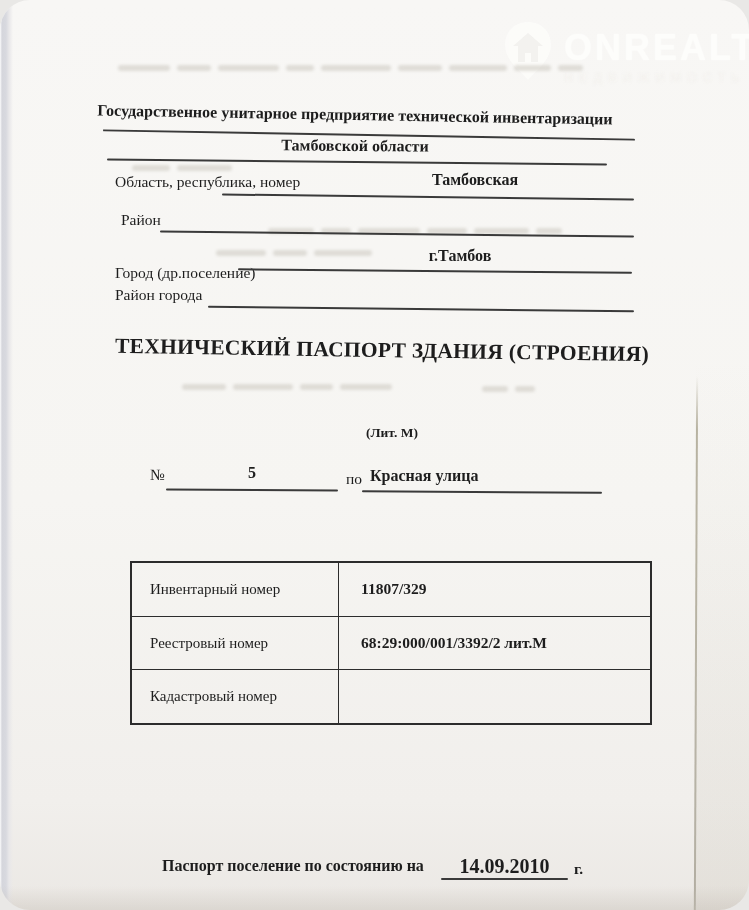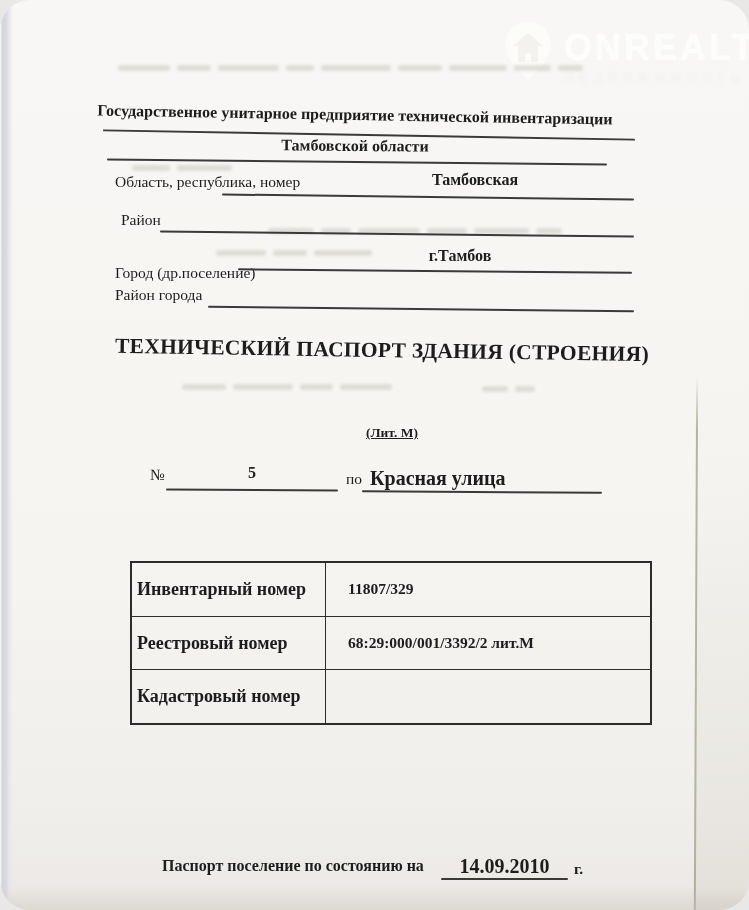--- a/index.html
+++ b/index.html
@@ -36,21 +36,21 @@
   .lbl{font-size:15.5px;}
   .val{font-size:16px;font-weight:bold;text-align:center;}
   .hdr{font-size:16px;font-weight:bold;}
   .title{font-size:21.5px;font-weight:bold;letter-spacing:.3px;}
   
   .tbl{left:130px;top:561px;width:518px;height:160px;border:2px solid #2c2c2c;
     display:flex;flex-direction:column;}
   .trow{flex:1;display:flex;border-bottom:1.6px solid #2c2c2c;}
   .trow:last-child{border-bottom:none;}
   .tcell-l{width:188px;border-right:1.6px solid #2c2c2c;display:flex;align-items:center;
-    padding-left:5px;font-weight:bold;font-size:18px;}
+    padding-left:18px;font-weight:normal;font-size:15px;}
   .tcell-v{flex:1;display:flex;align-items:center;padding-left:22px;
     font-weight:bold;font-size:15.5px;}
 </style>
 </head>
 <body>
 
 <div class="page">
 
   <div class="abs scan-edge"></div>
   <div class="abs right-shade"></div>
@@ -103,27 +103,27 @@
   <div class="abs lbl" style="left:115px;top:248px;margin-top:16px;">Город (др.поселение)</div>
   <div class="abs val" style="left:320px;top:247px;width:280px;">г.Тамбов</div>
   <div class="abs rule" style="left:238px;top:270px;width:394px;transform:rotate(.5deg);"></div>
 
   <div class="abs lbl" style="left:115px;top:286px;">Район города</div>
   <div class="abs val" style="left:330px;top:284px;width:290px;"></div>
   <div class="abs rule" style="left:208px;top:308px;width:426px;transform:rotate(.6deg);"></div>
 
   <div class="abs title ctr" style="left:47px;top:338px;width:670px;transform:rotate(.9deg);">ТЕХНИЧЕСКИЙ ПАСПОРТ ЗДАНИЯ (СТРОЕНИЯ)</div>
 
-  <div class="abs b ctr" style="left:112px;top:425px;width:560px;font-size:13.5px;text-decoration:underline;">(Лит. М)</div>
+  <div class="abs b ctr" style="left:112px;top:425px;width:560px;font-size:13.5px;">(Лит. М)</div>
 
   <div class="abs lbl" style="left:150px;top:466px;">№</div>
   <div class="abs val" style="left:166px;top:464px;width:172px;">5</div>
   <div class="abs rule" style="left:166px;top:489px;width:172px;transform:rotate(.3deg);"></div>
   <div class="abs lbl" style="left:346px;top:470px;">по</div>
-  <div class="abs b" style="left:370px;top:467px;font-size:20px;">Красная улица</div>
+  <div class="abs b" style="left:370px;top:467px;font-size:16px;">Красная улица</div>
   <div class="abs rule" style="left:362px;top:491px;width:240px;transform:rotate(.4deg);"></div>
 
   <div class="abs tbl">
     <div class="trow">
       <div class="tcell-l">Инвентарный номер</div>
       <div class="tcell-v">11807/329</div>
     </div>
     <div class="trow">
       <div class="tcell-l">Реестровый номер</div>
       <div class="tcell-v">68:29:000/001/3392/2 лит.М</div>

